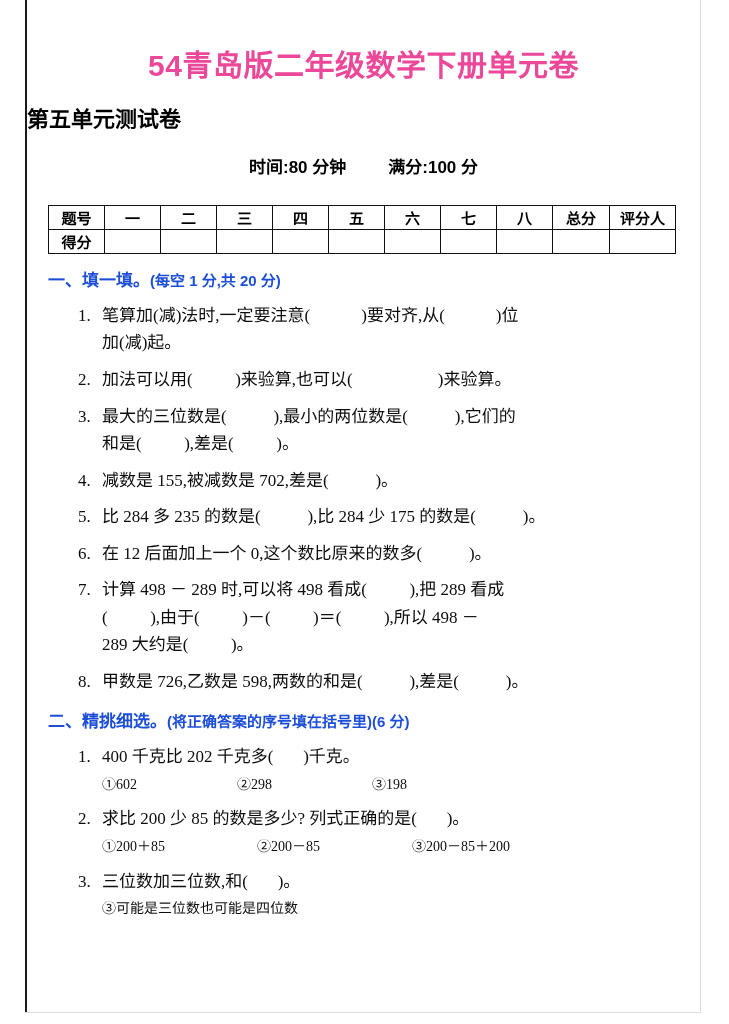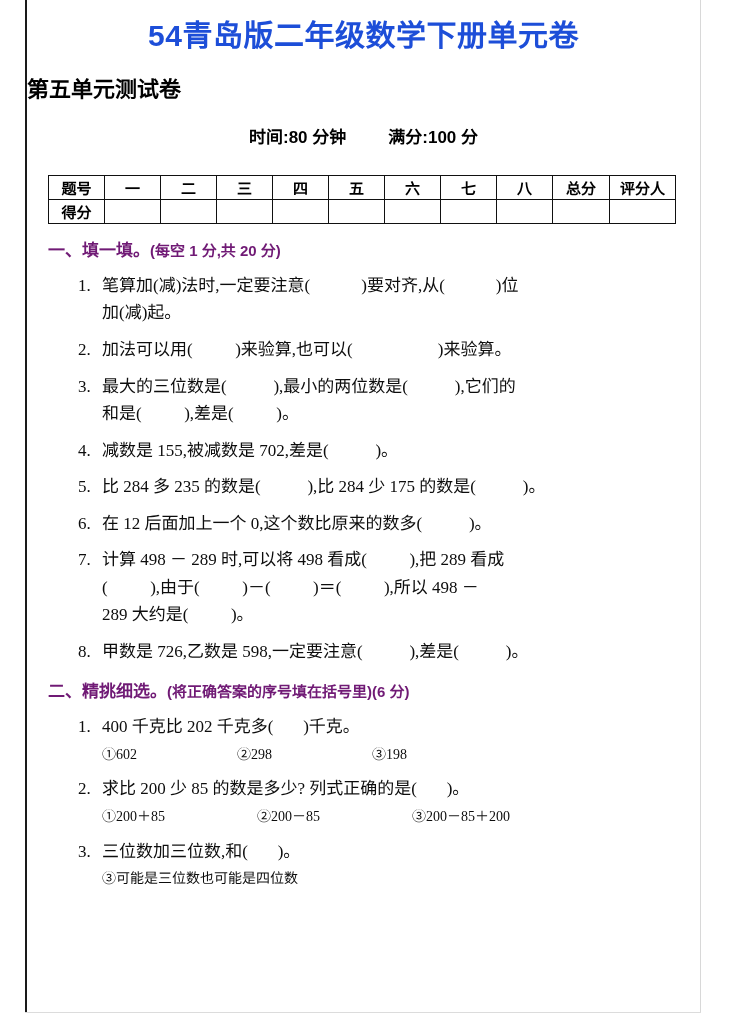--- a/index.html
+++ b/index.html
@@ -52,23 +52,23 @@
   }
 
   
   .doc-title {
     text-align: center;
     font-family: "Liberation Sans", "DejaVu Sans", sans-serif;
     font-weight: bold;
     font-size: 30px;
     letter-spacing: 0.5px;
     margin: 0;
-    padding-top: 18px;
+    padding-top: 48px;
     line-height: 1.2;
-    color: #1d4ed8;
+    color: #ec4899;
   }
   .doc-subtitle {
     text-align: left;
     font-family: "Liberation Sans", "DejaVu Sans", sans-serif;
     font-weight: bold;
     font-size: 22px;
     margin: 0;
     padding-top: 17px;
     color: #000;
   }
@@ -122,21 +122,21 @@
   
   .section {
     margin-top: 16px;
   }
   .section-title {
     font-family: "Liberation Sans", "DejaVu Sans", sans-serif;
     font-weight: bold;
     font-size: 17px;
     margin-left: 21px;
     line-height: 1.35;
-    color: #701a75;
+    color: #1d4ed8;
   }
   .section-title .hint {
     font-size: 15px;
   }
 
   .q-list {
     margin: 0;
     padding: 0;
     list-style: none;
   }
@@ -267,21 +267,21 @@
             <div class="q-num">7.</div>
             <div class="q-body">
               <div class="q-line">计算 498 － 289 时,可以将 498 看成(          ),把 289 看成</div>
               <div class="q-line">(          ),由于(          )－(          )＝(          ),所以 498 －</div>
               <div class="q-line">289 大约是(          )。</div>
             </div>
           </li>
           <li class="q-item">
             <div class="q-num">8.</div>
             <div class="q-body">
-              <div class="q-line">甲数是 726,乙数是 598,一定要注意(           ),差是(           )。</div>
+              <div class="q-line">甲数是 726,乙数是 598,两数的和是(           ),差是(           )。</div>
             </div>
           </li>
         </ul>
       </div>
       <div class="section">
         <div class="section-title"><span>二、精挑细选。</span><span class="hint">(将正确答案的序号填在括号里)(6 分)</span></div>
         <ul class="q-list">
           <li class="q-item">
             <div class="q-num">1.</div>
             <div class="q-body">

